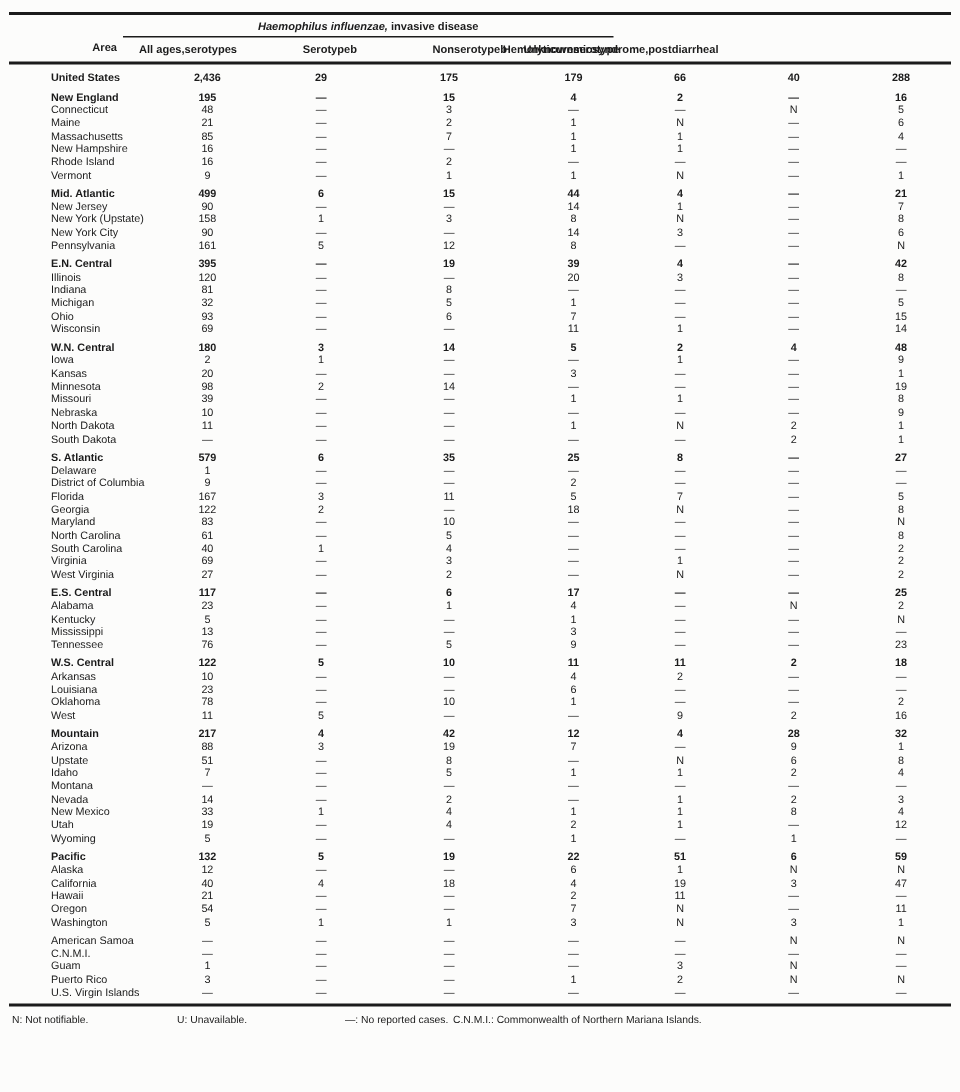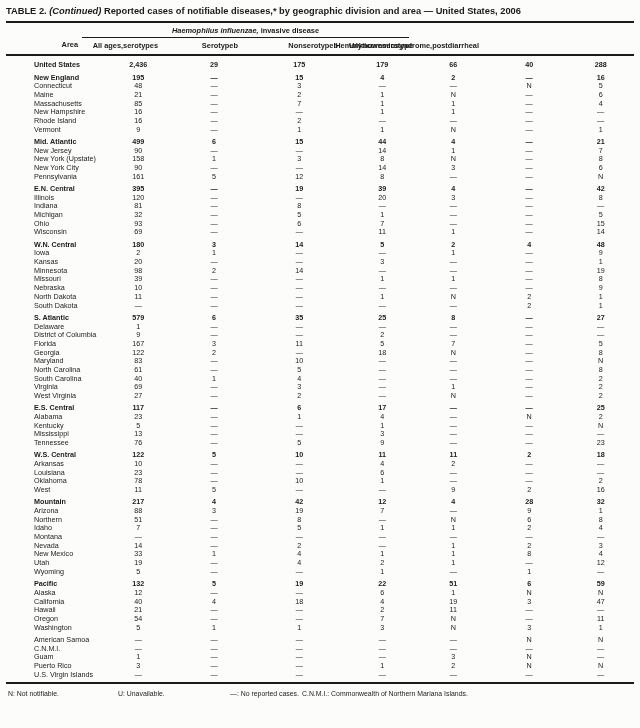--- a/index.html
+++ b/index.html
@@ -51,23 +51,20 @@
   
   .foot{position:relative;height:14px;margin-top:4px;font-size:6.9px;}
   .foot span{position:absolute;top:2px;white-space:nowrap;}
   .fn1{left:2px;} .fn2{left:112px;} .fn3{left:224px;} .fn4{left:296px;}
 </style>
 </head>
 <body>
 
 <div class="page">
 
-  <div class="title">
-    <span>TABLE 2. </span><span class="it">(Continued) </span><span>Reported cases of notifiable diseases,* by geographic division and area — United States, 2006</span>
-  </div>
 
   <div class="rule-title"></div>
 
   <div class="hdr">
     <div class="c0 hcell areahead">
       <span>Area</span>
     </div>
 
     <div class="hibgrp">
       <div class="spanner">
@@ -592,21 +589,21 @@
     <div class="c0 area">Arizona</div>
     <div class="c1 val">88</div>
     <div class="c2 val">3</div>
     <div class="c3 val">19</div>
     <div class="c4 val">7</div>
     <div class="c5 val">—</div>
     <div class="c6 val">9</div>
     <div class="c7 val">1</div>
   </div>
       <div class="row">
-    <div class="c0 area">Northern</div>
+    <div class="c0 area">Upstate</div>
     <div class="c1 val">51</div>
     <div class="c2 val">—</div>
     <div class="c3 val">8</div>
     <div class="c4 val">—</div>
     <div class="c5 val">N</div>
     <div class="c6 val">6</div>
     <div class="c7 val">8</div>
   </div>
       <div class="row">
     <div class="c0 area">Idaho</div>

